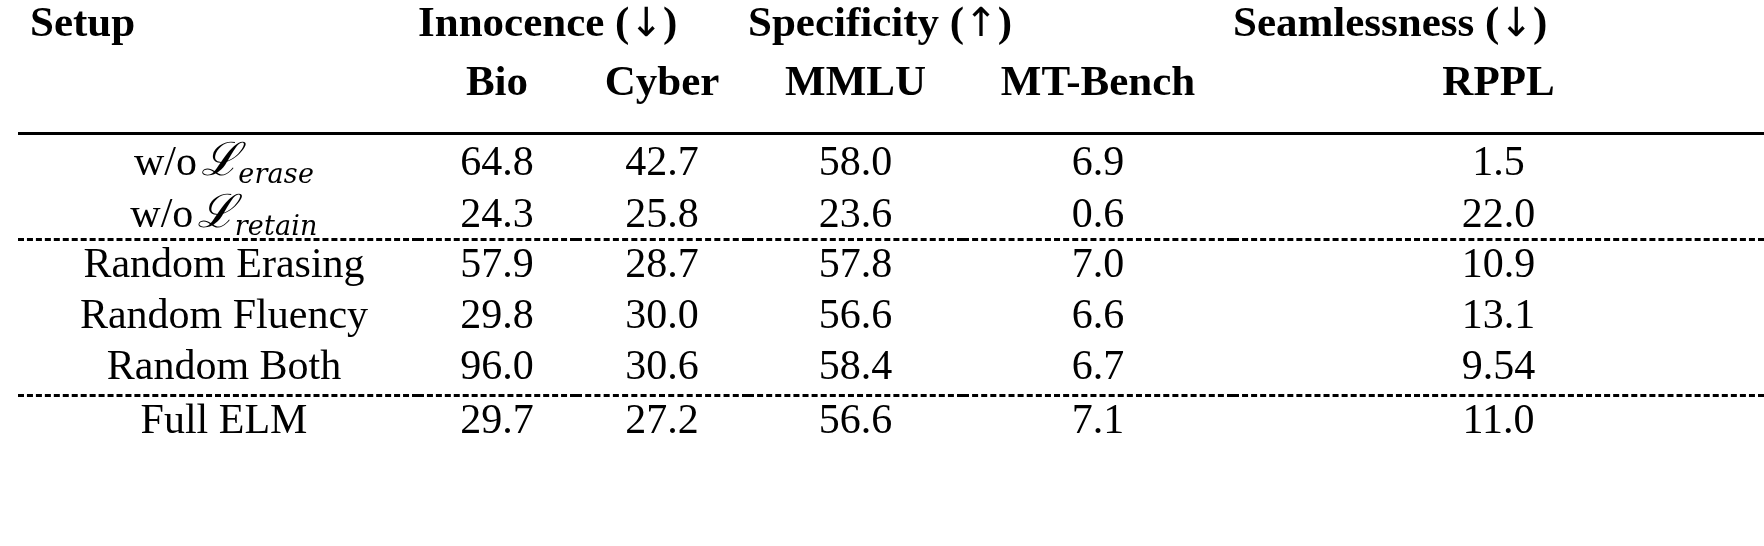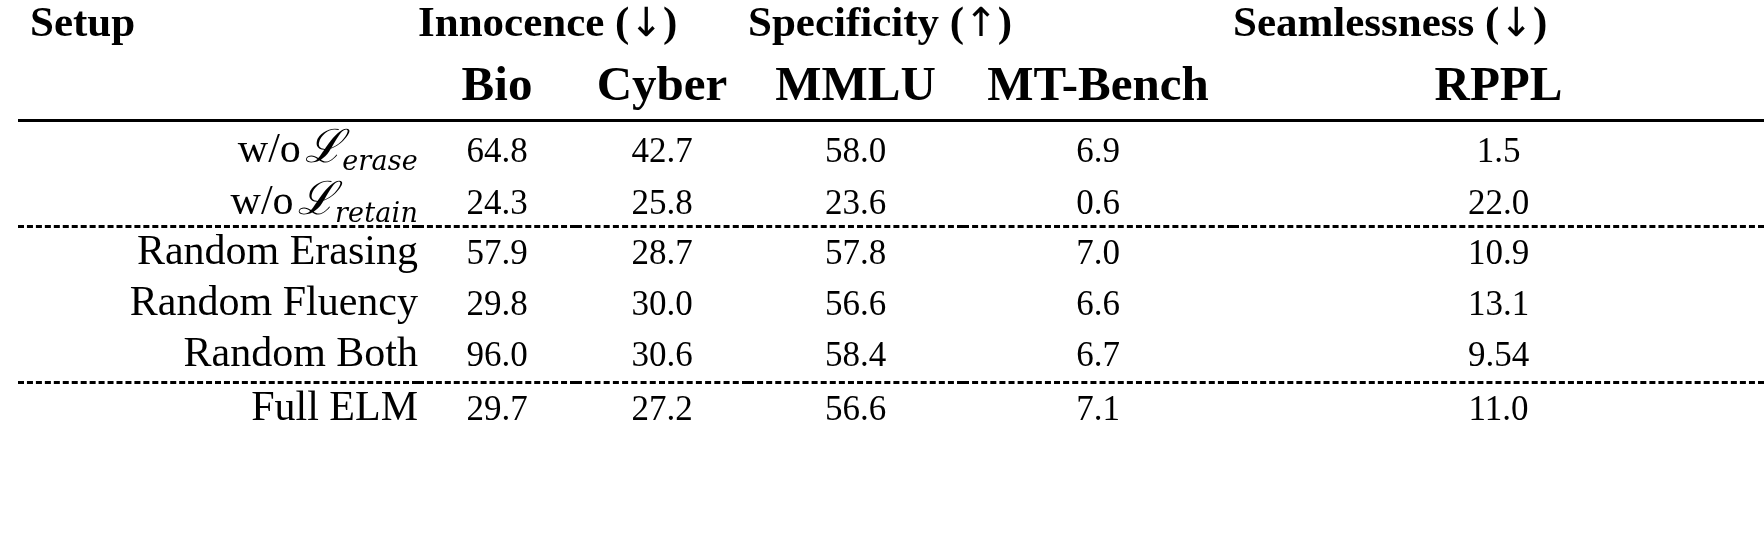--- a/index.html
+++ b/index.html
@@ -54,42 +54,42 @@
     text-align: left;
     height: 56px;
     padding-bottom: 3px;
   }
   .grouphead th.setup-cell {
     text-align: left;
     padding-left: 12px;
   }
   .subhead th {
     font-weight: bold;
-    font-size: 49px;
+    font-size: 43px;
     text-align: center;
     height: 54px;
-    padding-bottom: 6px;
+    padding-bottom: 19px;
   }
 
   .rule-top td {
     border-bottom: 3px solid #000;
     height: 0;
     font-size: 0;
     line-height: 0;
   }
 
   
   tbody td {
     height: 50px;
-    font-size: 35px;
+    font-size: 42px;
     text-align: center;
     padding-top: 1px;
   }
   tbody td.setup-cell {
-    text-align: right;
+    text-align: center;
     padding-left: 12px;
     font-size: 42px;
     margin-top: 34px;
   }
 
   
   tr.dashed td {
     height: 0;
     font-size: 0;
     line-height: 0;

